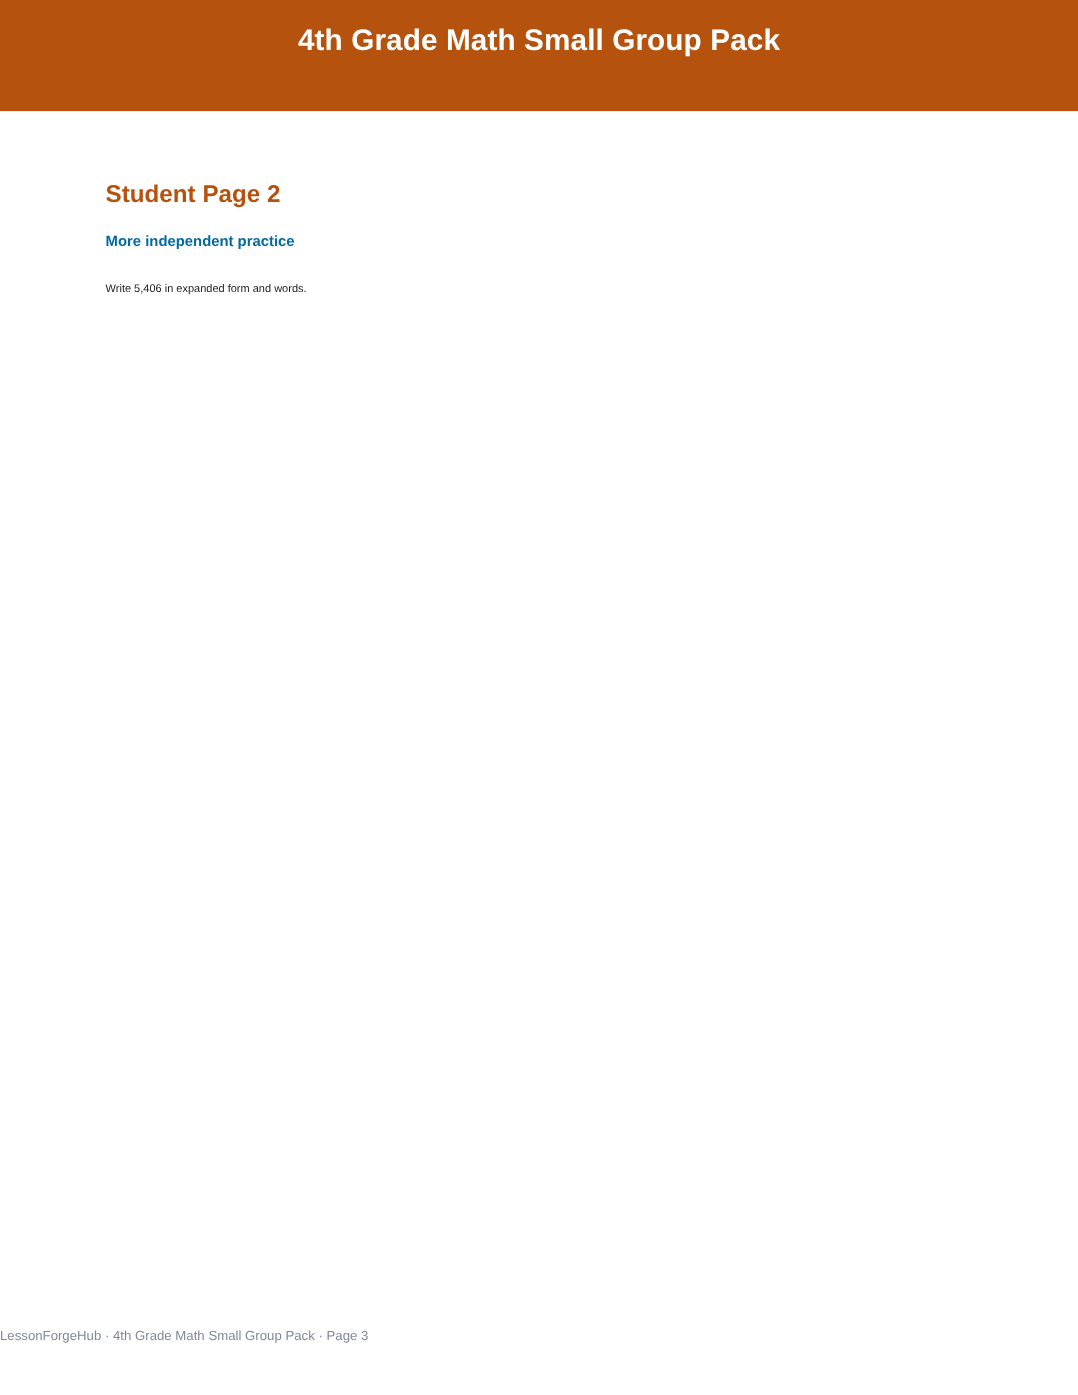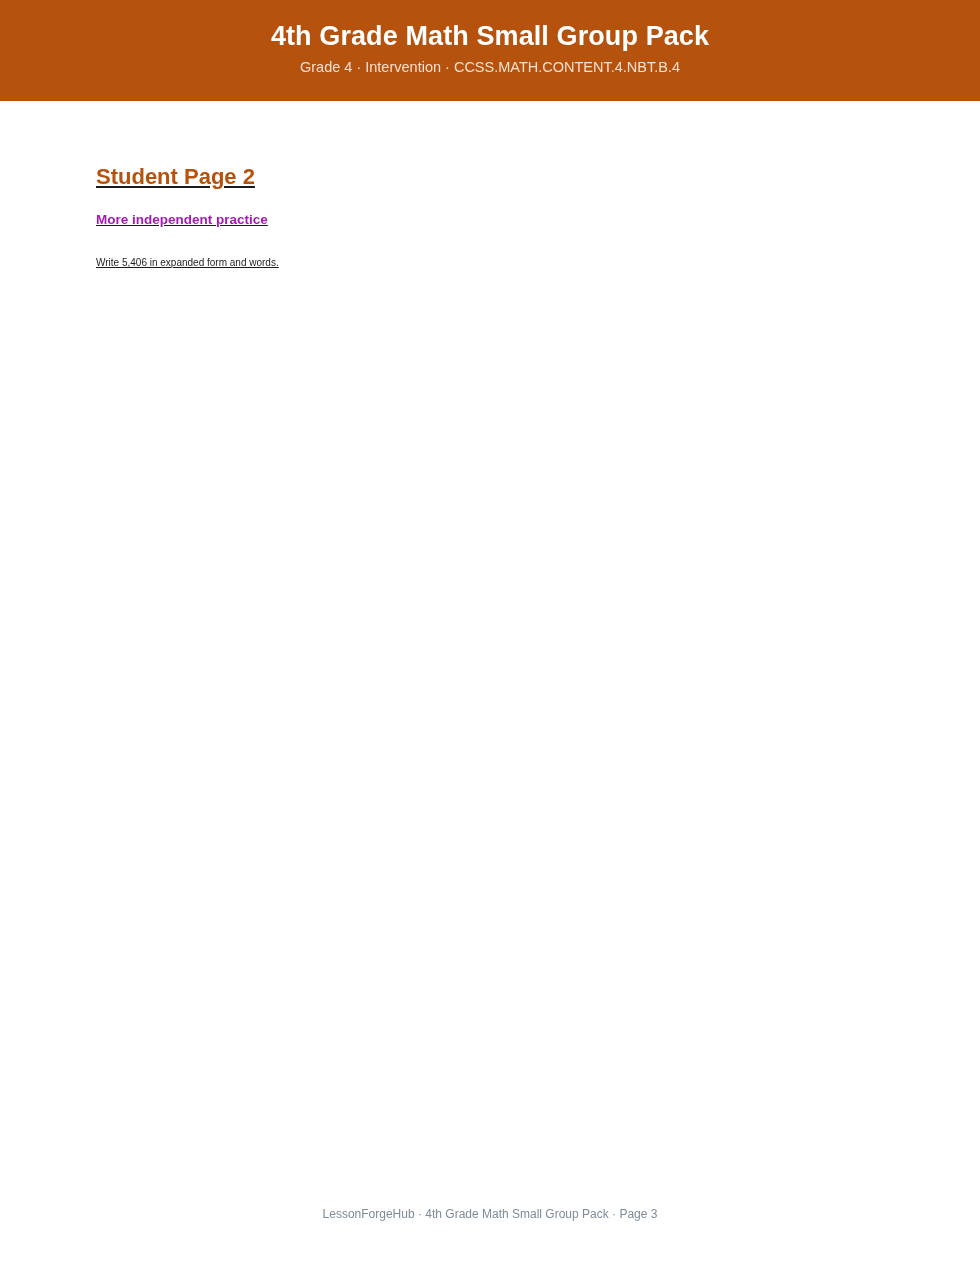--- a/index.html
+++ b/index.html
@@ -39,31 +39,30 @@
   }
   .doc-subtitle {
     color: #f6e0d2;
     font-size: 14.5px;
     line-height: 22px;
     margin: 3px 0 0 0;
     font-weight: normal;
   }
   .content {
     padding: 62px 96px 0 96px;
-    text-decoration: underline;
   }
   .section-title {
     color: #b5520d;
     font-size: 22px;
     font-weight: bold;
     margin: 0 0 0 0;
     line-height: 28px;
   }
   .section-subtitle {
-    color: #a21caf;
+    color: #0369a1;
     font-size: 13.5px;
     font-weight: bold;
     margin: 20px 0 0 0;
     line-height: 18px;
   }
   .body-list {
     list-style: none;
     margin: 0;
     padding: 0;
   }
@@ -71,34 +70,33 @@
     color: #1d1d1d;
     font-size: 10px;
     line-height: 21px;
     margin-top: 23px;
   }
   .doc-footer {
     position: absolute;
     left: 0;
     right: 0;
     bottom: 46px;
-    text-align: center;
+    text-align: left;
     color: #7d8b99;
     font-size: 12px;
     line-height: 16px;
   }
 </style>
 </head>
 <body>
 
 <div class="page">
 
   <div class="doc-header">
     <h1 class="doc-title">4th Grade Math Small Group Pack</h1>
-    <p class="doc-subtitle">Grade 4 · Intervention · CCSS.MATH.CONTENT.4.NBT.B.4</p>
   </div>
 
   <div class="content">
     <h2 class="section-title">Student Page 2</h2>
     <h3 class="section-subtitle">More independent practice</h3>
 
     <ul class="body-list">
       <li class="body-item">Write 5,406 in expanded form and words.</li>
     </ul>
   </div>

